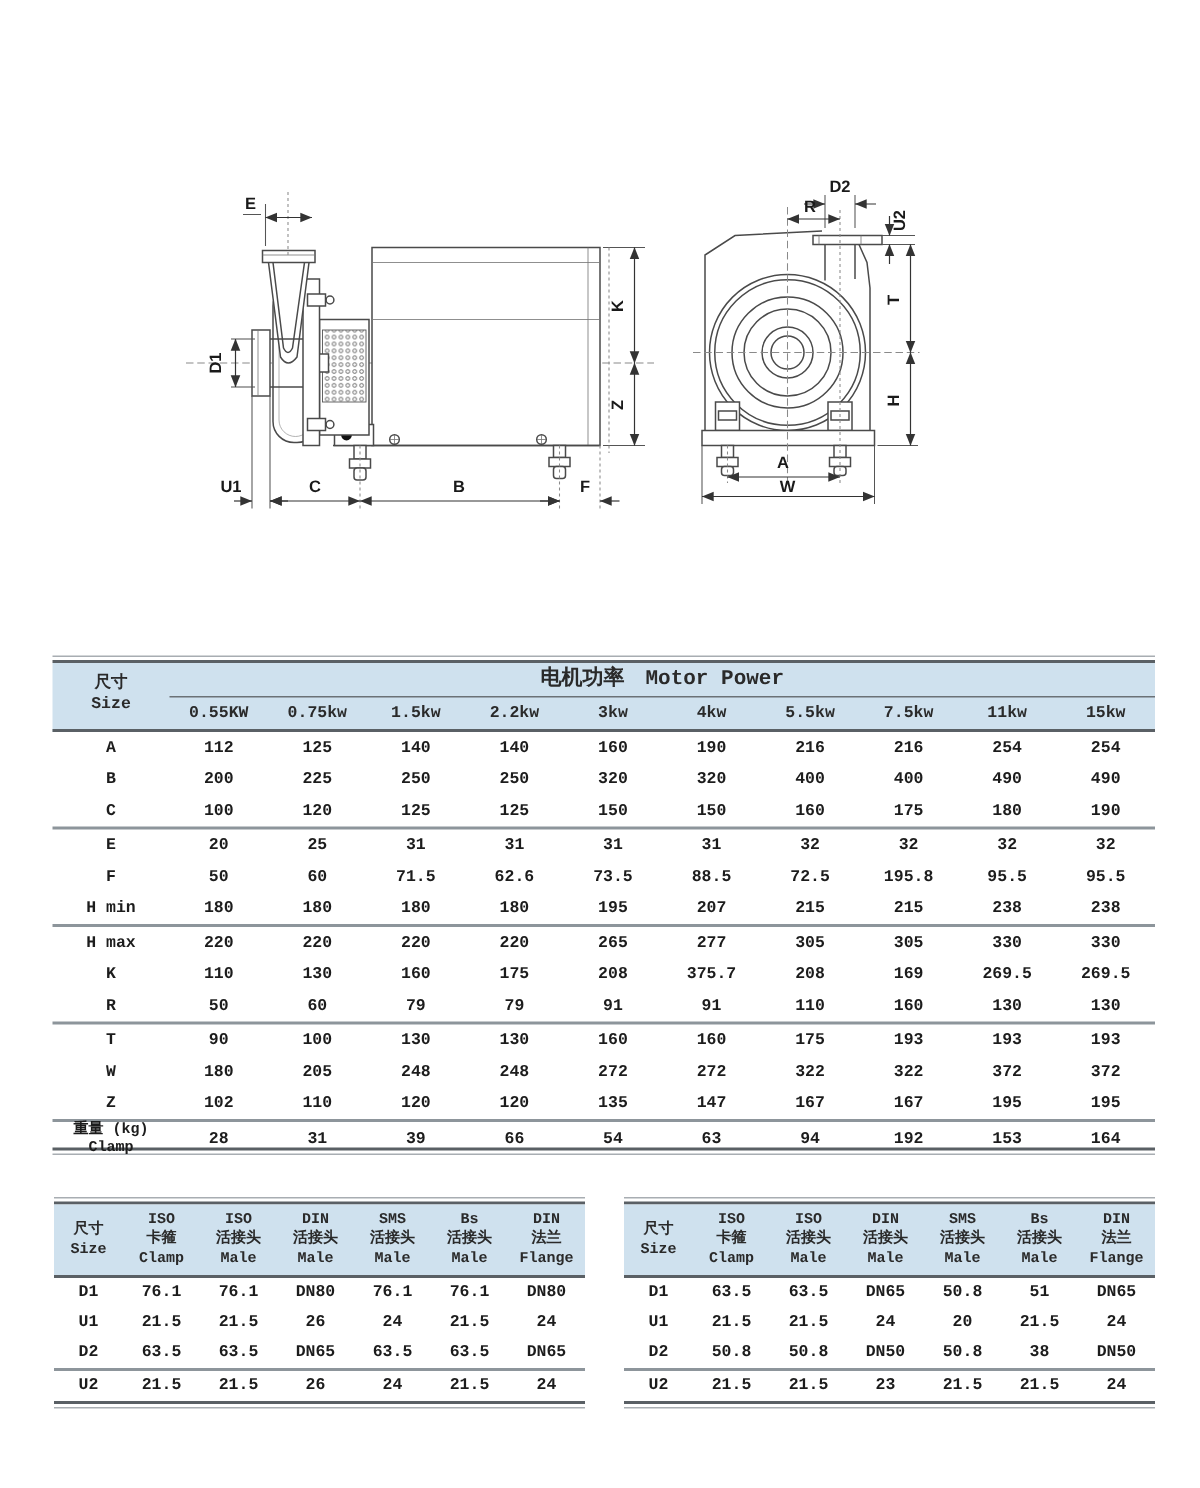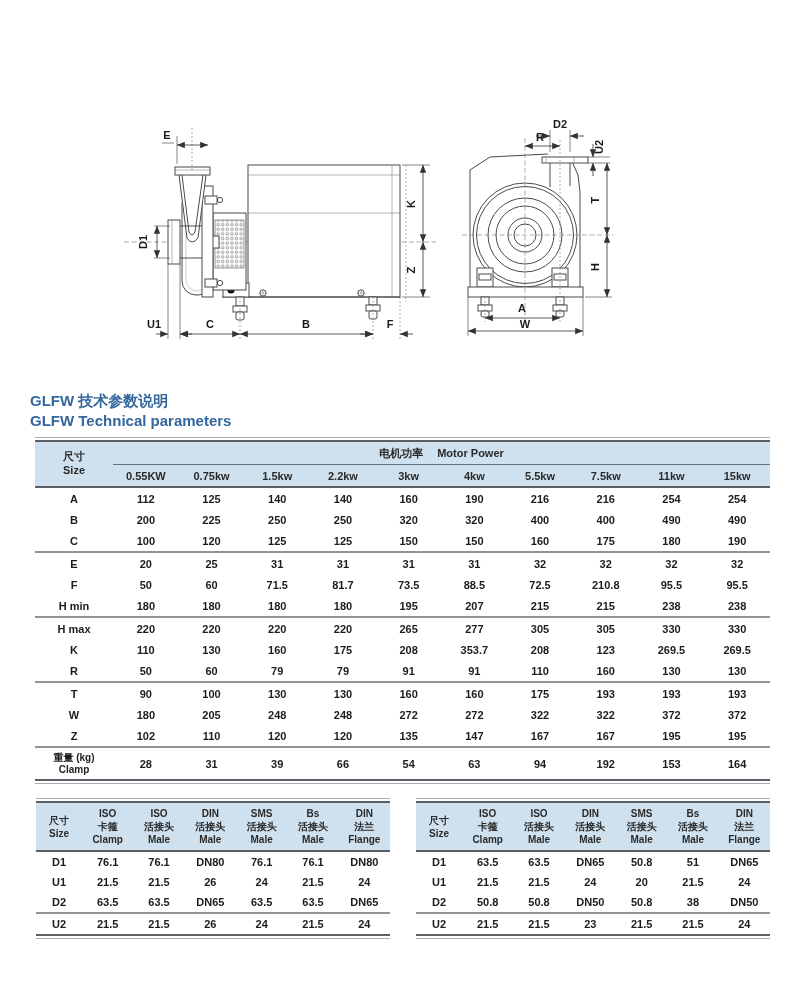--- a/index.html
+++ b/index.html
@@ -11,37 +11,37 @@
   svg .thin{stroke:#777;stroke-width:0.55;fill:none;}
   svg .cl{stroke:#8a8a8a;stroke-width:0.7;fill:none;stroke-dasharray:5,2.5;}
   svg .dot{stroke:#8a8a8a;stroke-width:0.7;fill:none;stroke-dasharray:2,2;}
   svg .ext{stroke:#555;stroke-width:0.7;fill:none;}
   svg .dim{stroke:#333;stroke-width:0.8;fill:none;}
   svg .lbl{font-family:"Liberation Sans",sans-serif;font-size:11px;font-weight:bold;
            fill:#1a1a1a;text-anchor:middle;}
   .title{position:absolute;left:30px;top:391px;color:#33679e;font-size:15px;
          font-weight:bold;line-height:1.3;}
   
-  .tbl{position:absolute;}
+  .tbl{position:absolute;font-family:Liberation Mono, monospace;}
   .dblrule{height:1px;background:#a8adb2;margin-bottom:2px;}
   .dblrule-b{height:1px;background:#a8adb2;margin-top:2px;}
   .frame{border-top:2px solid #5a6065;border-bottom:2px solid #5a6065;}
   .thead{display:grid;grid-template-columns:78px 1fr;background:#cfe1ee;
          border-bottom:2px solid #5a6065;}
   .size-head{display:flex;flex-direction:column;justify-content:center;align-items:center;
              font-size:11px;font-weight:bold;color:#2a2a2a;line-height:1.25;}
-  .power-title{height:22px;line-height:23px;text-align:center;font-size:11px;font-weight:bold;
+  .power-title{height:22px;line-height:23px;text-align:center;font-size:14px;font-weight:bold;
                color:#2a2a2a;border-bottom:1px solid #6b7176;}
   .power-title .gap{display:inline-block;width:14px;}
   .power-cols{display:grid;grid-template-columns:repeat(10,1fr);height:21px;}
   .pcol{text-align:center;line-height:22px;font-size:11px;font-weight:bold;color:#2a2a2a;}
   .trow{display:grid;grid-template-columns:78px repeat(10,1fr);height:21px;
         align-items:center;text-align:center;font-size:11px;font-weight:bold;color:#1c1c1c;}
   .trow.group-end{border-bottom:2px solid #8d959b;}
-  .trow.tall{height:31px;}
+  .trow.tall{height:17px;}
   .trow .rlabel{font-size:11px;}
   .trow.tall .rlabel{font-size:10px;line-height:1.15;}
   
   .fhead{display:grid;grid-template-columns:46px repeat(6,1fr);background:#cfe1ee;
          border-bottom:2px solid #5a6065;align-items:center;}
   .fhc{text-align:center;font-size:10px;font-weight:bold;color:#2a2a2a;
        line-height:1.3;padding:4px 0;}
   .frow{display:grid;grid-template-columns:46px repeat(6,1fr);height:20px;
         align-items:center;text-align:center;font-size:11px;font-weight:bold;color:#1c1c1c;}
   .frow.group-end{border-bottom:2px solid #8d959b;}
@@ -252,24 +252,20 @@
       <line class="dot" x1="35" y1="197" x2="35" y2="222"></line>
       <line class="dim" x1="35" y1="218" x2="110" y2="218" marker-start="url(#arwR)" marker-end="url(#arwR)"></line>
       <text class="lbl" x="72" y="212">A</text>
       <line class="ext" x1="18" y1="197" x2="18" y2="236"></line>
       <line class="ext" x1="133" y1="197" x2="133" y2="236"></line>
       <line class="dim" x1="18" y1="231" x2="133" y2="231" marker-start="url(#arwR)" marker-end="url(#arwR)"></line>
       <text class="lbl" x="75" y="228">W</text>
     </g>
   </svg>
 
-  <div class="title">
-    <div>GLFW 技术参数说明</div>
-    <div>GLFW Technical parameters</div>
-  </div>
 
   <div class="tbl" style="left:35px;top:437px;width:735px;">
     <div class="dblrule"></div>
     <div class="frame">
       <div class="thead">
         <div class="size-head">
           <div>尺寸</div>
           <div>Size</div>
         </div>
         <div>
@@ -341,25 +337,25 @@
             <div class="cell">32</div>
             <div class="cell">32</div>
             <div class="cell">32</div>
             <div class="cell">32</div>
           </div>
           <div class="trow">
             <div class="rlabel">F</div>
             <div class="cell">50</div>
             <div class="cell">60</div>
             <div class="cell">71.5</div>
-            <div class="cell">81.7</div>
+            <div class="cell">62.6</div>
             <div class="cell">73.5</div>
             <div class="cell">88.5</div>
             <div class="cell">72.5</div>
-            <div class="cell">210.8</div>
+            <div class="cell">195.8</div>
             <div class="cell">95.5</div>
             <div class="cell">95.5</div>
           </div>
           <div class="trow group-end">
             <div class="rlabel">H min</div>
             <div class="cell">180</div>
             <div class="cell">180</div>
             <div class="cell">180</div>
             <div class="cell">180</div>
             <div class="cell">195</div>
@@ -382,23 +378,23 @@
             <div class="cell">330</div>
             <div class="cell">330</div>
           </div>
           <div class="trow">
             <div class="rlabel">K</div>
             <div class="cell">110</div>
             <div class="cell">130</div>
             <div class="cell">160</div>
             <div class="cell">175</div>
             <div class="cell">208</div>
-            <div class="cell">353.7</div>
+            <div class="cell">375.7</div>
             <div class="cell">208</div>
-            <div class="cell">123</div>
+            <div class="cell">169</div>
             <div class="cell">269.5</div>
             <div class="cell">269.5</div>
           </div>
           <div class="trow group-end">
             <div class="rlabel">R</div>
             <div class="cell">50</div>
             <div class="cell">60</div>
             <div class="cell">79</div>
             <div class="cell">79</div>
             <div class="cell">91</div>

